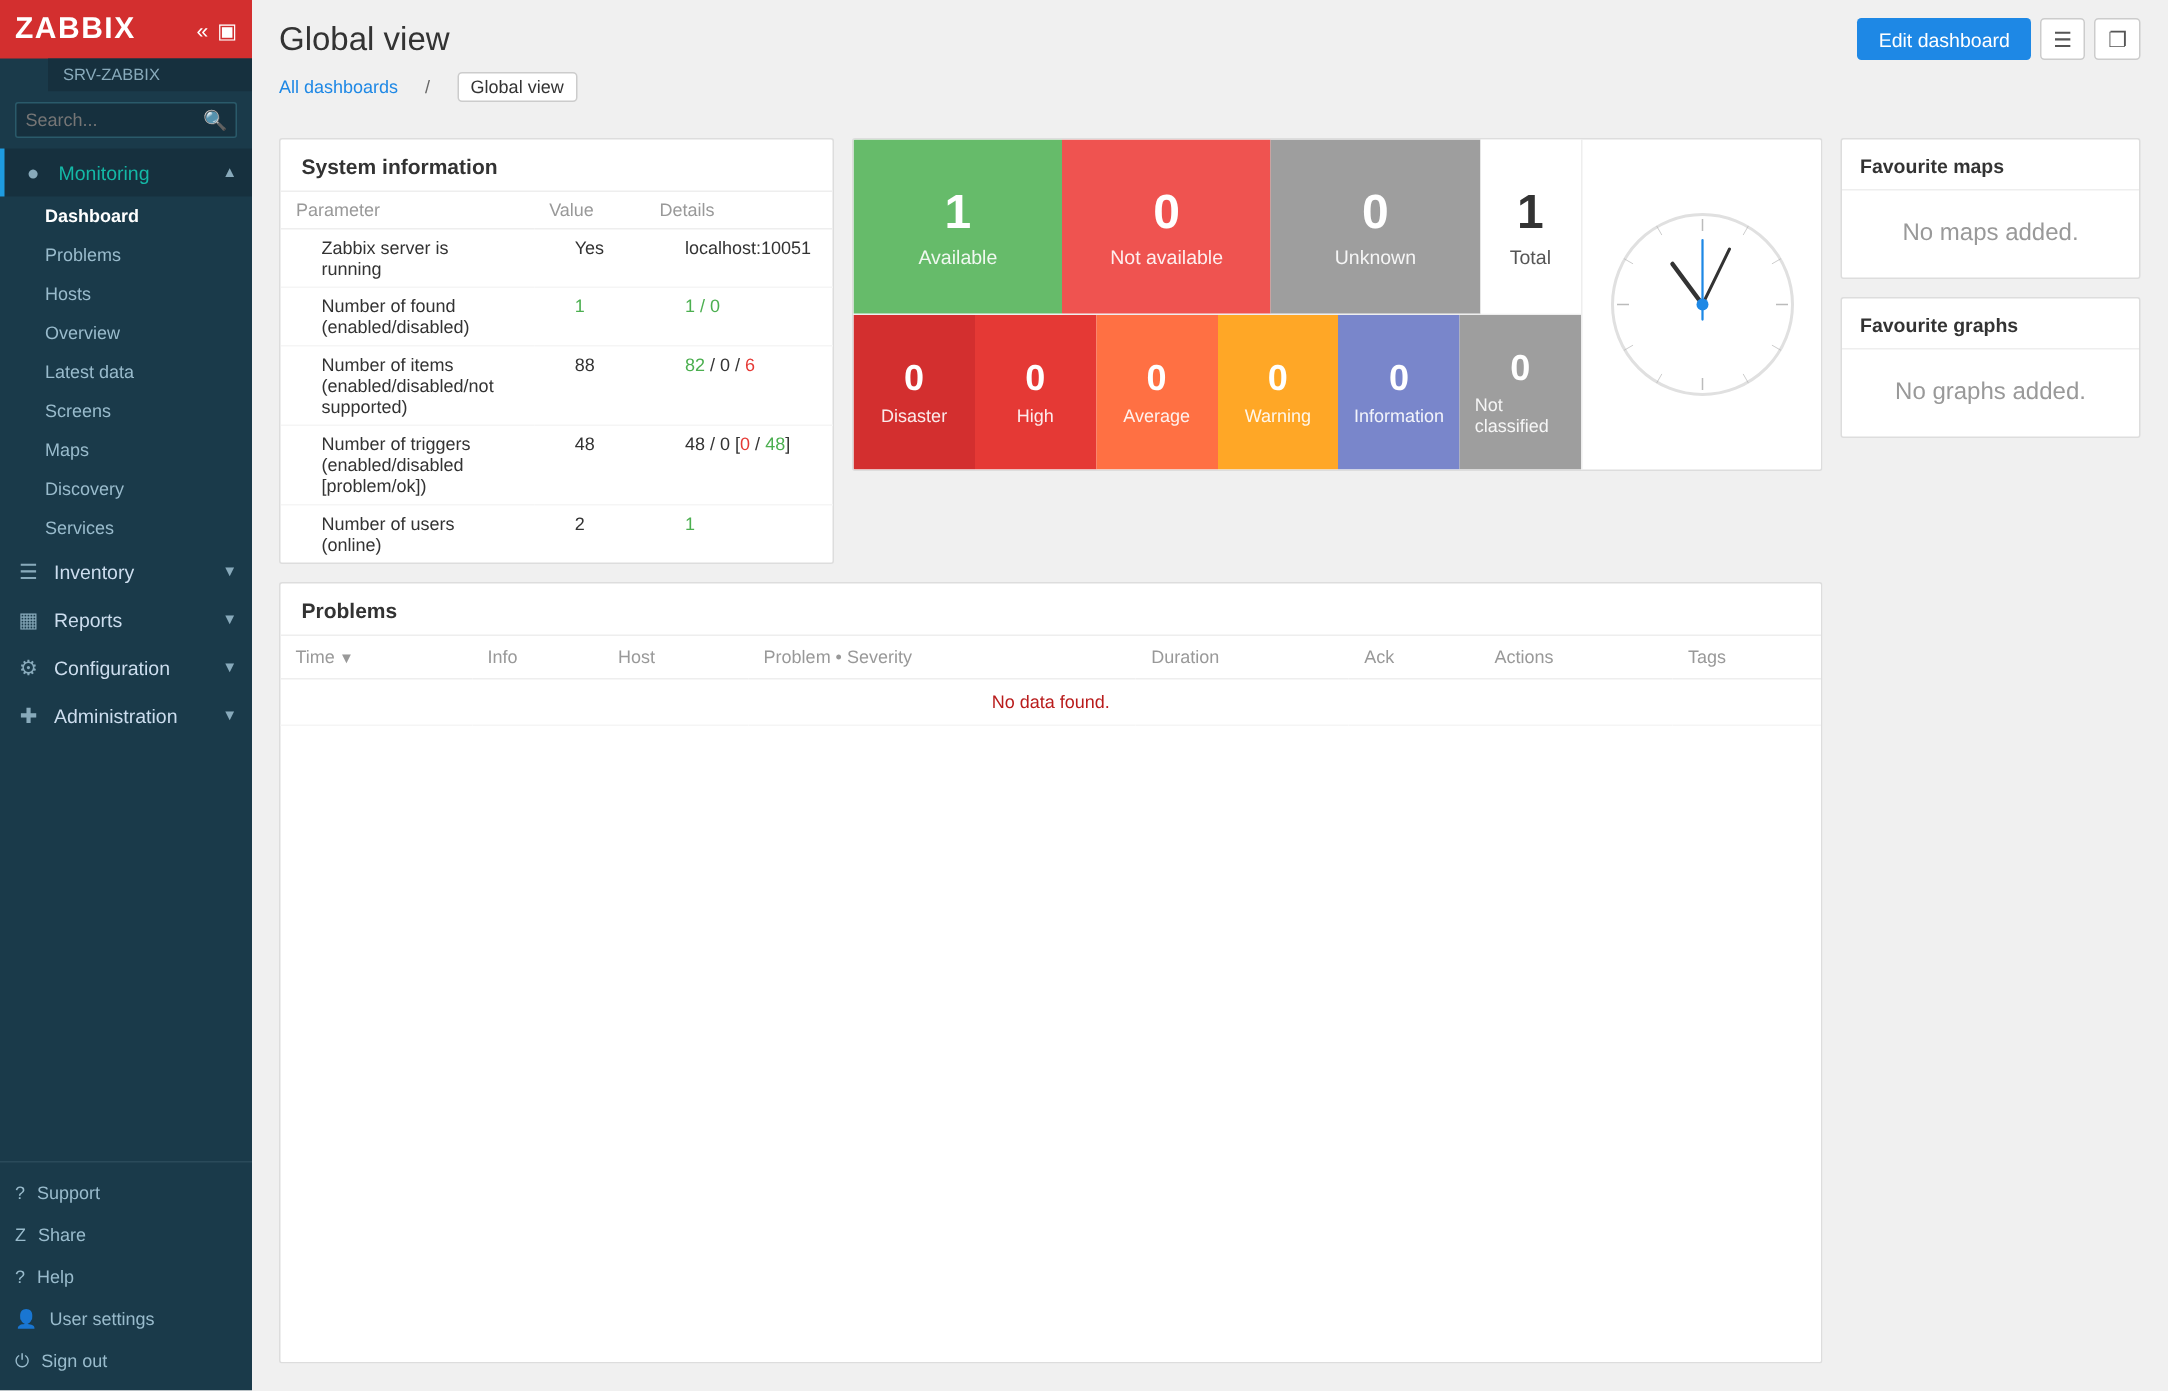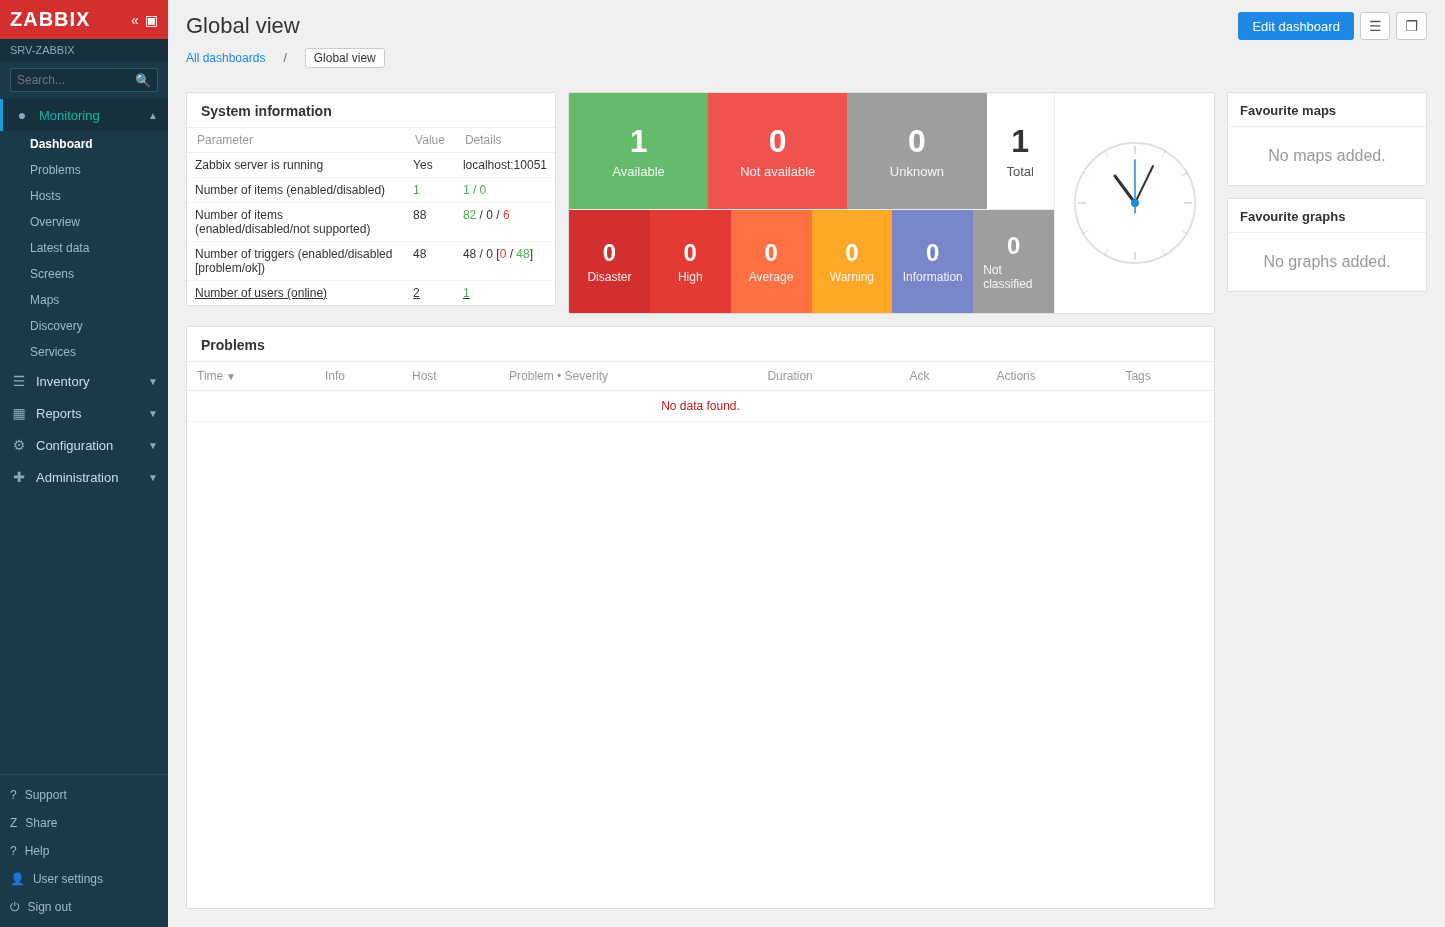--- a/index.html
+++ b/index.html
@@ -28,20 +28,21 @@
       font-weight: bold;
       color: white;
       letter-spacing: 1px;
     }
     .sidebar-header-icons { display: flex; gap: 6px; color: #fff; cursor: pointer; font-size: 14px; }
     #sidebar-server {
       background: #16303e;
       padding: 5px 10px;
       font-size: 11px;
       color: #8ab;
+      margin-left: 32px;
     }
     #sidebar-search {
       padding: 7px 10px;
       background: #1a3a4a;
     }
     #sidebar-search input {
       width: 100%;
       background: #16303e;
       border: 1px solid #2a5a6a;
       color: #cde;
@@ -185,26 +186,26 @@
       font-size: 12px;
     }
     #sysinfo-table th {
       text-align: left;
       padding: 5px 10px;
       color: #999;
       font-weight: normal;
       border-bottom: 1px solid #eee;
     }
     #sysinfo-table td {
-      padding: 5px 8px;
+      padding: 5px 27px;
       border-bottom: 1px solid #f5f5f5;
       color: #333;
       vertical-align: top;
     }
-    #sysinfo-table tr:last-child td { border-bottom: none; text-decoration: underline; }
+    #sysinfo-table tr:last-child td { border-bottom: none; }
     .val-green { color: #4caf50; }
     .val-red { color: #e53935; }
     .sysinfo-scroll { max-height: 250px; overflow-y: auto; }
     .host-avail-grid {
       display: grid;
       grid-template-columns: 1fr 1fr 1fr auto;
       gap: 0;
     }
     .avail-block {
       display: flex;
@@ -426,21 +427,21 @@
                   <th>Details</th>
                 </tr>
               </thead>
               <tbody id="sysinfo-tbody">
               <tr>
                     <td>Zabbix server is running</td>
                     <td class="val-green">Yes</td>
                     <td class="">localhost:10051</td>
                   </tr>
                   <tr>
-                    <td>Number of items (enabled/disabled)</td>
+                    <td>Number of found (enabled/disabled)</td>
                     <td class=""><span class="val-green">1</span></td>
                     <td class=""><span class="val-green">1 / 0</span></td>
                   </tr>
                   <tr>
                     <td>Number of items (enabled/disabled/not supported)</td>
                     <td>88</td>
                     <td class=""><span class="val-green">82</span> / 0 / <span class="val-red">6</span></td>
                   </tr>
                   <tr>
                     <td>Number of triggers (enabled/disabled [problem/ok])</td>

